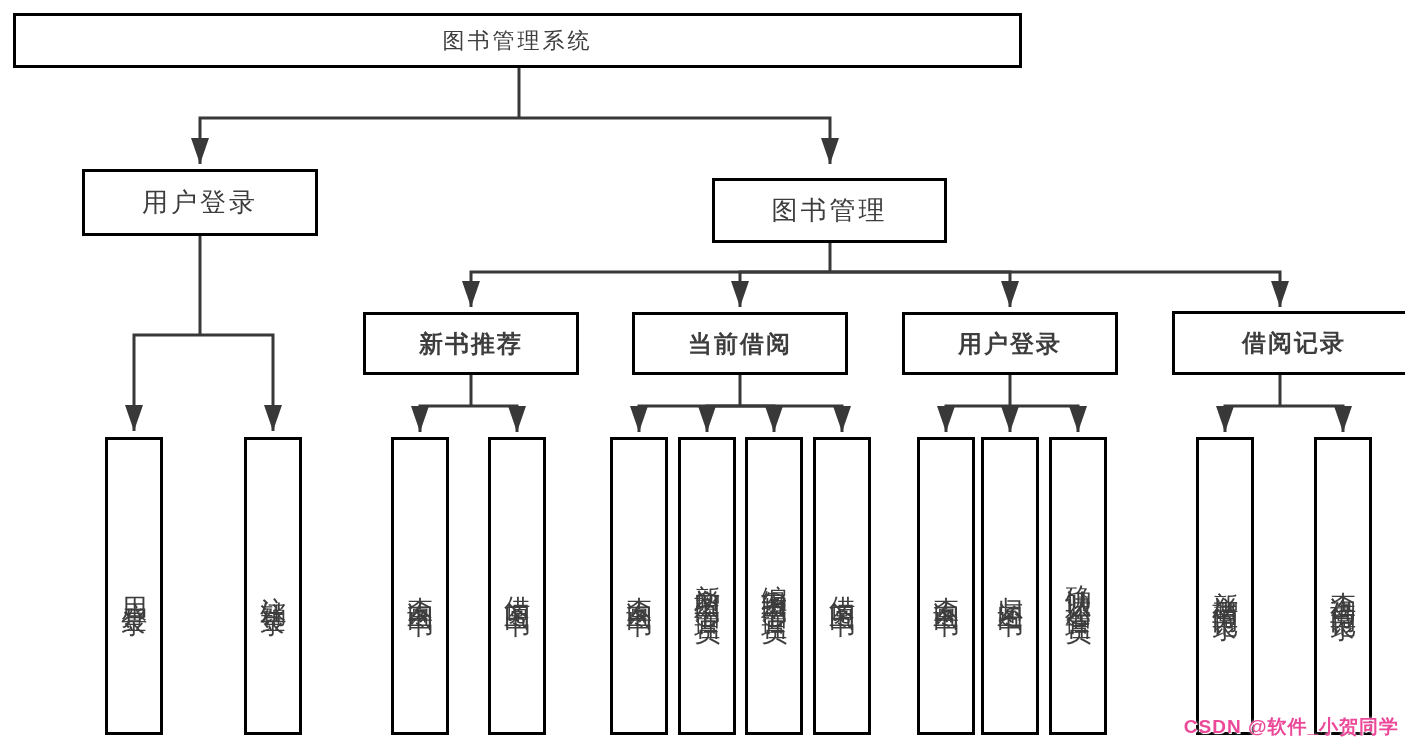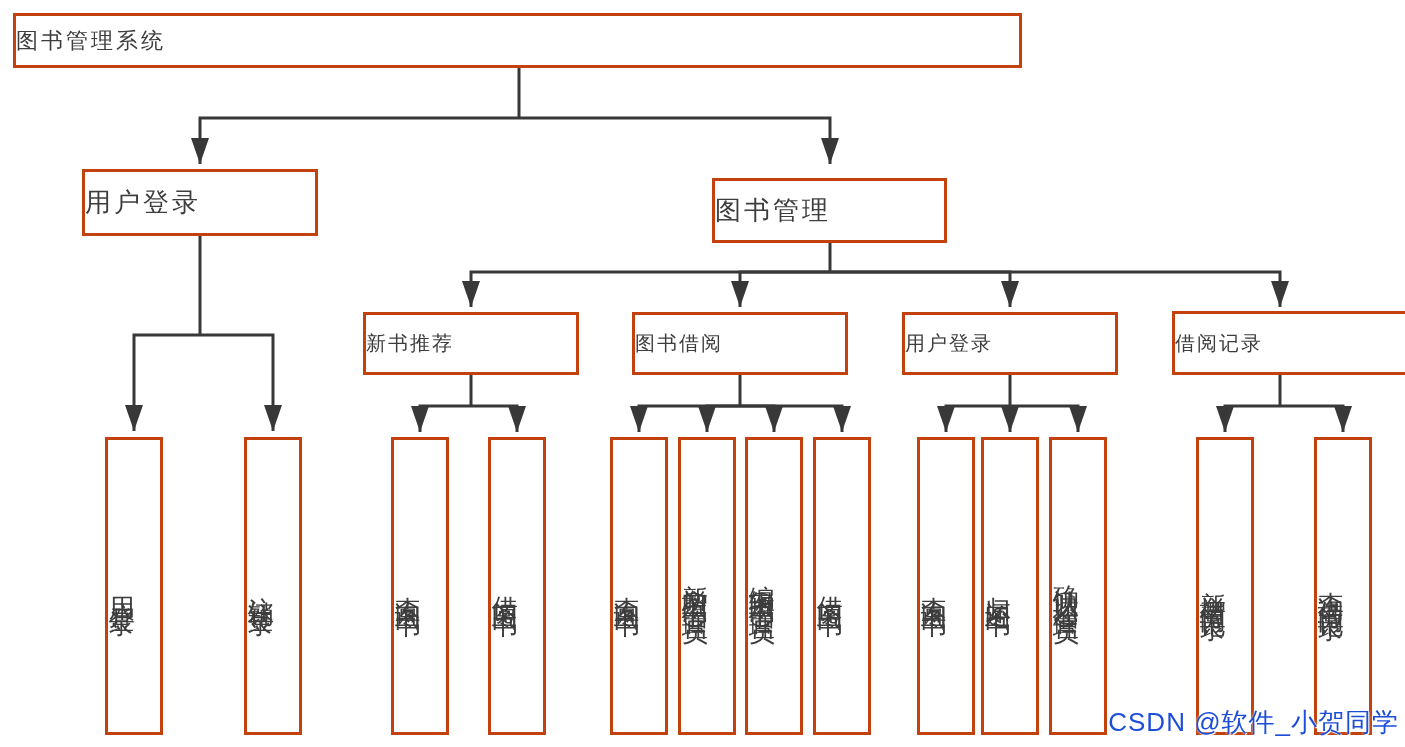--- a/index.html
+++ b/index.html
@@ -7,44 +7,45 @@
     position:relative;
     width:1405px; height:747px;
     background:#ffffff;
     font-family:"Liberation Sans", sans-serif;
     overflow:hidden;
   }
   .wires { position:absolute; left:0; top:0; }
   .box {
     position:absolute;
     background:#ffffff;
-    border:3px solid #c2410c;
+    border:3px solid #000000;
     box-sizing:border-box;
-    display:flex; align-items:center; 
+    display:flex; align-items:center; justify-content:center;
     color:#3d3d3d;
   }
   .root-box .lbl   { font-size:22px; letter-spacing:3px; }
   .lvl1-box .lbl   { font-size:26px; letter-spacing:3px; }
-  .lvl2-box .lbl   { font-size:20px; letter-spacing:2px; }
+  .lvl2-box .lbl   { font-size:24px; letter-spacing:2px;font-weight:bold; }
   .leaf-box .lbl {
     writing-mode:vertical-lr;
     text-orientation:mixed;
     font-size:26px;
     letter-spacing:5px;
     line-height:1.05;
     white-space:nowrap;
   }
   .watermark {
     position:absolute;
     right:6px; bottom:7px;
-    font-size:26px;
-    color:#1d4ed8;
+    font-size:19px;
+    color:#ec4899;
     letter-spacing:1px;
     text-shadow:0 0 3px #ffffff, 1px 1px 0 #ffffff;
     white-space:nowrap;
+    font-weight:bold;
   }
 </style>
 </head>
 <body>
 
 <div class="canvas">
 
   <svg class="wires" width="1405" height="747" viewBox="0 0 1405 747">
     <defs>
       <marker id="arw" markerUnits="userSpaceOnUse" markerWidth="26" markerHeight="18" viewBox="0 0 26 18" refX="26" refY="9" orient="auto">
@@ -96,21 +97,21 @@
     <span class="lbl">用户登录</span>
   </div>
   <div class="box lvl1-box" style="left:712px; top:178px; width:235px; height:65px;">
     <span class="lbl">图书管理</span>
   </div>
 
   <div class="box lvl2-box" style="left:363px; top:312px; width:216px; height:63px;">
     <span class="lbl">新书推荐</span>
   </div>
   <div class="box lvl2-box" style="left:632px; top:312px; width:216px; height:63px;">
-    <span class="lbl">图书借阅</span>
+    <span class="lbl">当前借阅</span>
   </div>
   <div class="box lvl2-box" style="left:902px; top:312px; width:216px; height:63px;">
     <span class="lbl">用户登录</span>
   </div>
   <div class="box lvl2-box" style="left:1172px; top:311px; width:244px; height:64px;">
     <span class="lbl">借阅记录</span>
   </div>
 
   <div class="box leaf-box" style="left:105px; top:437px; width:58px; height:298px;">
     <span class="lbl">用户登录</span>

